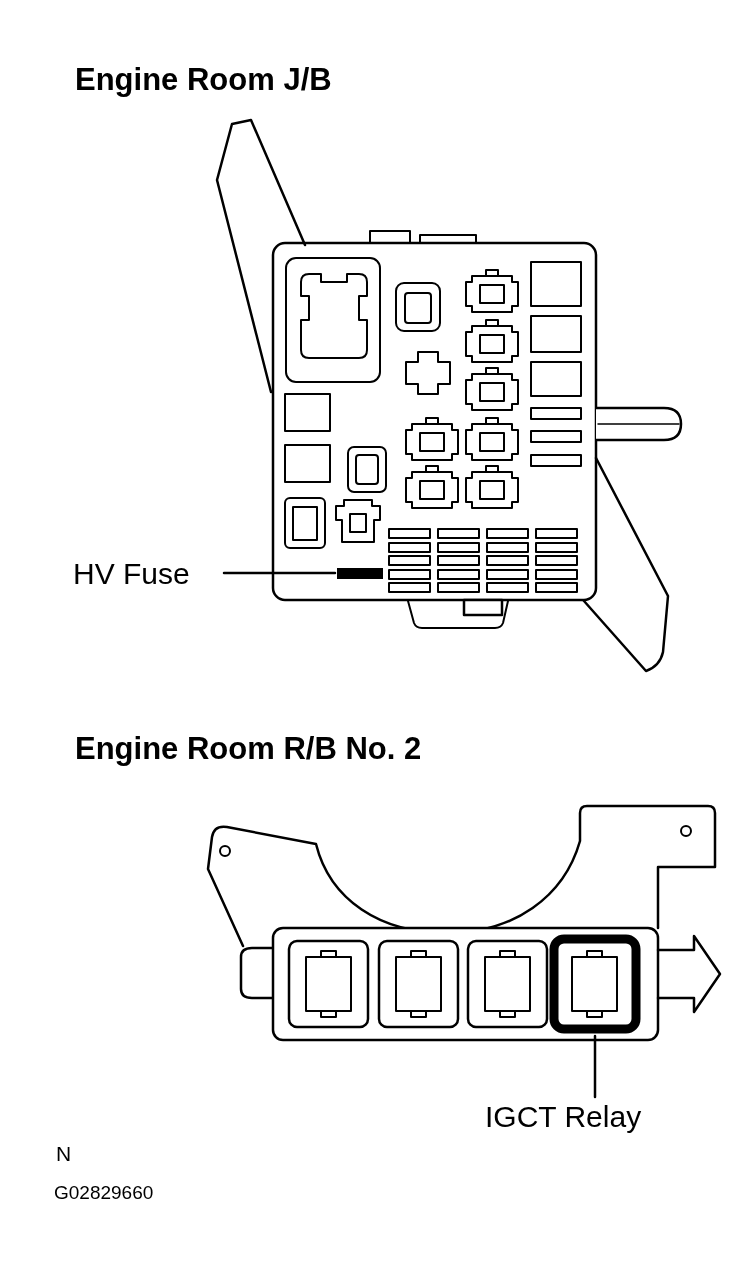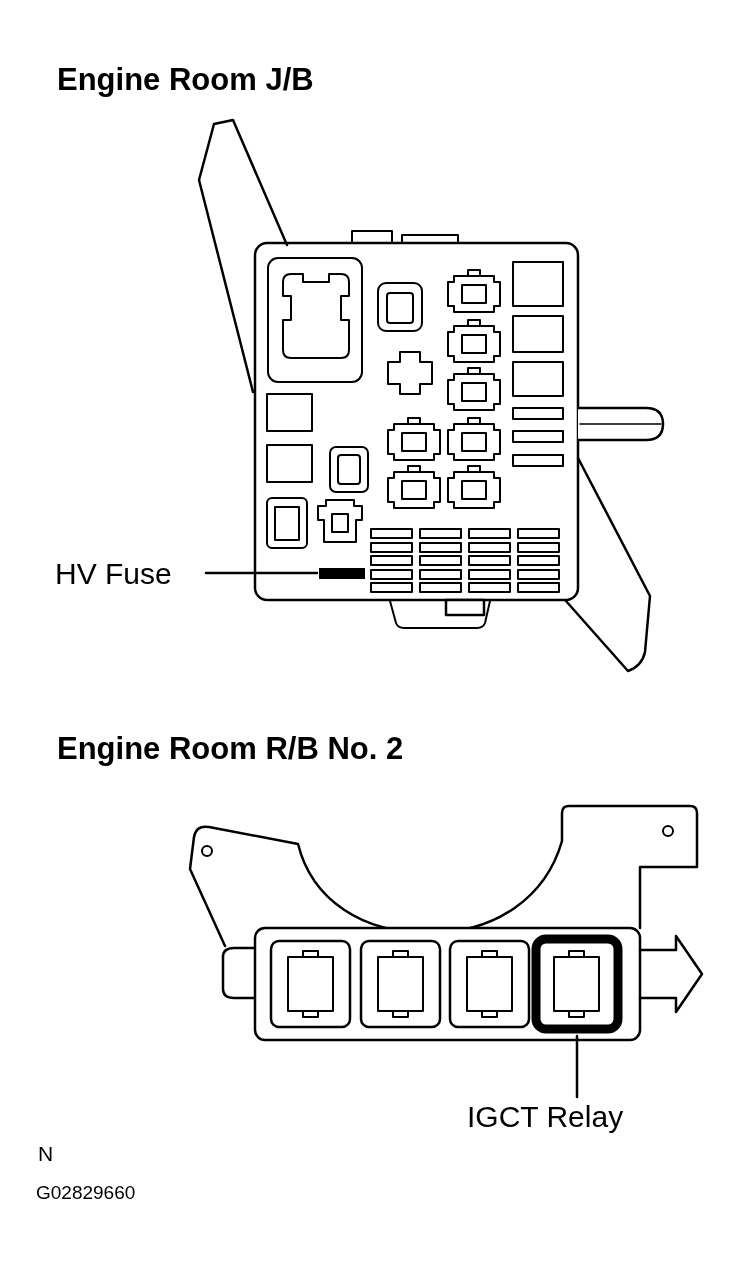--- a/index.html
+++ b/index.html
@@ -5,20 +5,21 @@
   html, body {
     margin: 0;
     padding: 0;
     background: #ffffff;
   }
   #stage {
     width: 642px;
     height: 1281px;
     background: #ffffff;
     position: relative;
+    margin-left: 18px;
   }
   svg { display: block; }
   .s2  { fill: none; stroke: #000; stroke-width: 2;   stroke-linejoin: round; stroke-linecap: round; }
   .s25 { fill: none; stroke: #000; stroke-width: 2.5; stroke-linejoin: round; stroke-linecap: round; }
   .s15 { fill: none; stroke: #000; stroke-width: 1.5; stroke-linejoin: round; stroke-linecap: round; }
   .wf  { fill: #fff; stroke: #000; stroke-width: 2.5; stroke-linejoin: round; }
   .t-title { font-family: "Liberation Sans", sans-serif; font-size: 31px; font-weight: bold; fill: #000; }
   .t-label { font-family: "Liberation Sans", sans-serif; font-size: 30px; font-weight: normal; fill: #000; }
   .t-note  { font-family: "Liberation Sans", sans-serif; font-size: 21px; font-weight: 500; fill: #000; }
   .t-code  { font-family: "Liberation Sans", sans-serif; font-size: 19px; font-weight: normal; fill: #000; }

